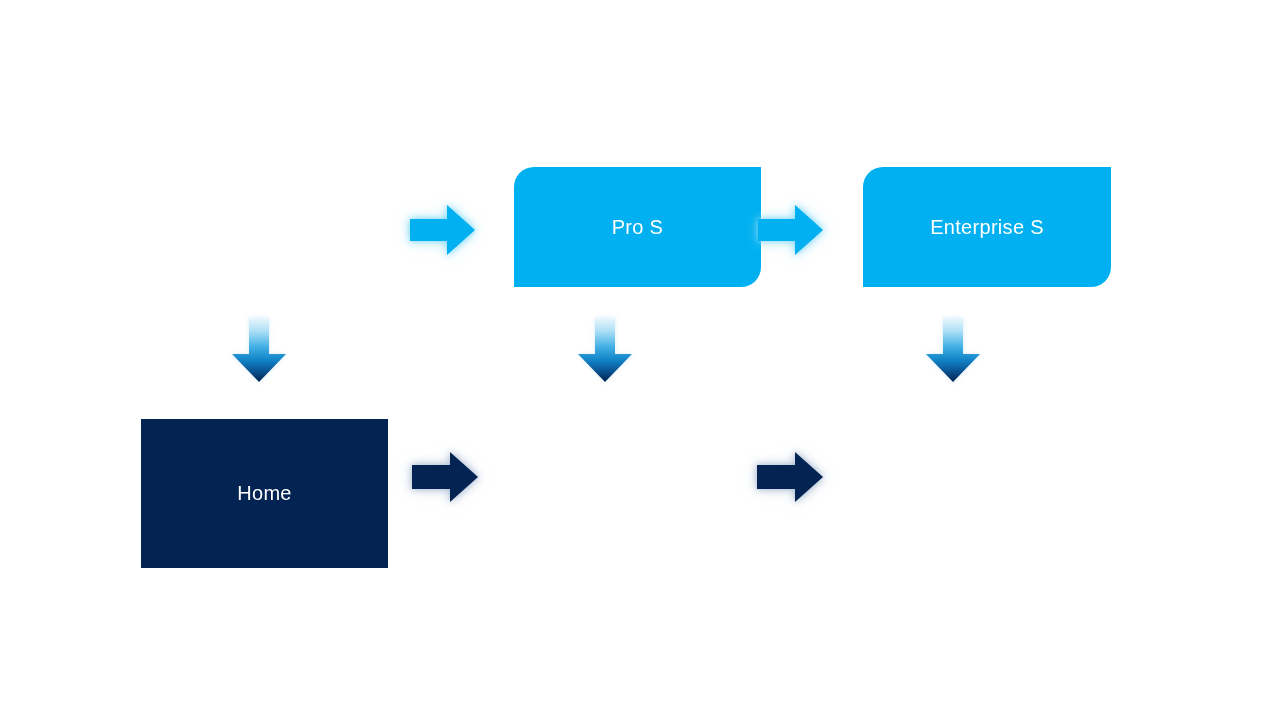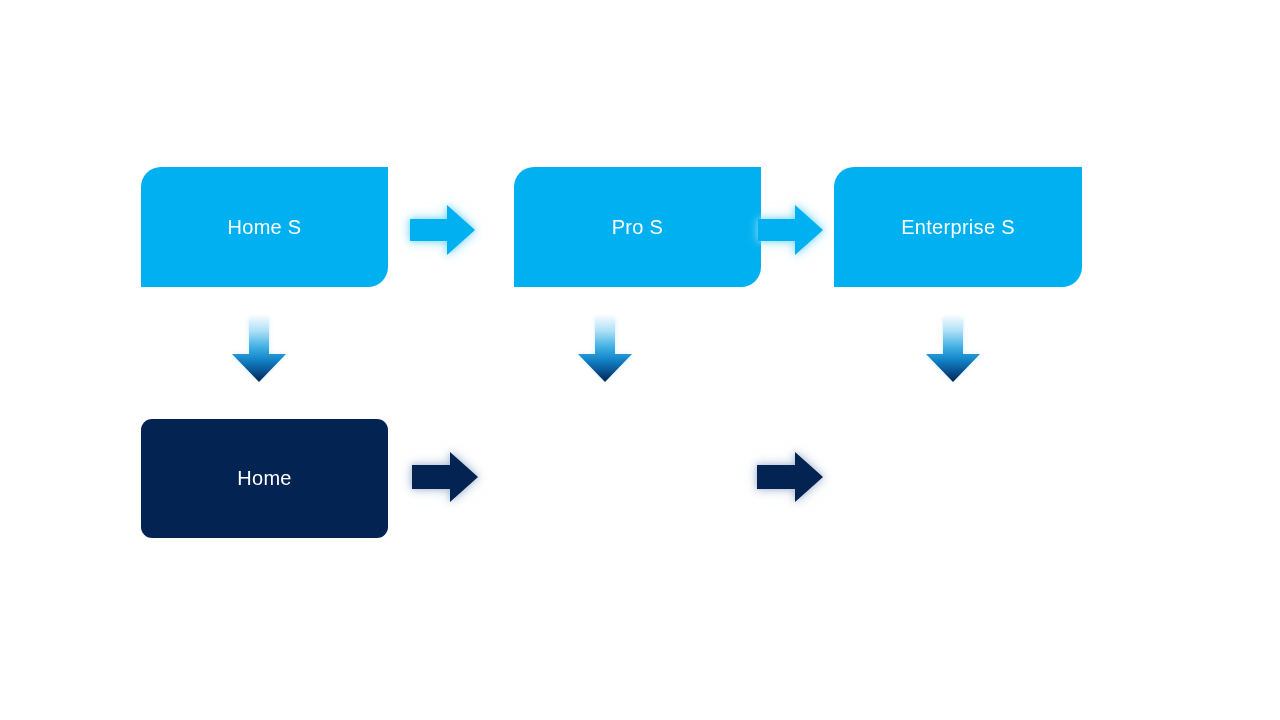--- a/index.html
+++ b/index.html
@@ -22,27 +22,27 @@
     text-align: center;
   }
   .node-top {
     top: 167px;
     height: 120px;
     background: #00b0f0;
     border-radius: 20px 0 20px 0;
   }
   .node-bottom {
     top: 419px;
-    height: 119px;
+    height: 149px;
     background: #032453;
-    border-radius: 11px;
+    border-radius: 0;
   }
   .pos-c1 { left: 141px; width: 247px; }
   .pos-c2 { left: 514px; width: 247px; }
-  .pos-c3 { left: 834px; width: 248px; text-align: center; }
+  .pos-c3 { left: 863px; width: 248px; text-align: center; }
 
   .arrow { position: absolute; line-height: 0; }
   .arrow svg { display: block; overflow: visible; }
 
   .arrow-right-light { top: 205px; }
   .arrow-right-light svg polygon {
     fill: #00b0f0;
   }
   .arrow-right-light svg {
     filter: drop-shadow(0 0 3px rgba(125, 216, 248, 0.95))
@@ -84,23 +84,20 @@
       <stop offset="0.45" stop-color="#42b0e4"></stop>
       <stop offset="0.65" stop-color="#1285c8"></stop>
       <stop offset="0.82" stop-color="#0a5596"></stop>
       <stop offset="1" stop-color="#02234f"></stop>
     </linearGradient>
   </defs>
 </svg>
 
 <div class="stage">
 
-  <div class="node node-top pos-c1">
-    <span>Home S</span>
-  </div>
   <div class="node node-top pos-c2">
     <span>Pro S</span>
   </div>
   <div class="node node-top pos-c3">
     <span>Enterprise S</span>
   </div>
 
   <div class="arrow arrow-right-light arrow-rl-1">
     <svg width="65" height="50" viewBox="0 0 65 50" aria-hidden="true">
       <polygon points="0,14 37,14 37,0 65,25 37,50 37,36 0,36"></polygon>

